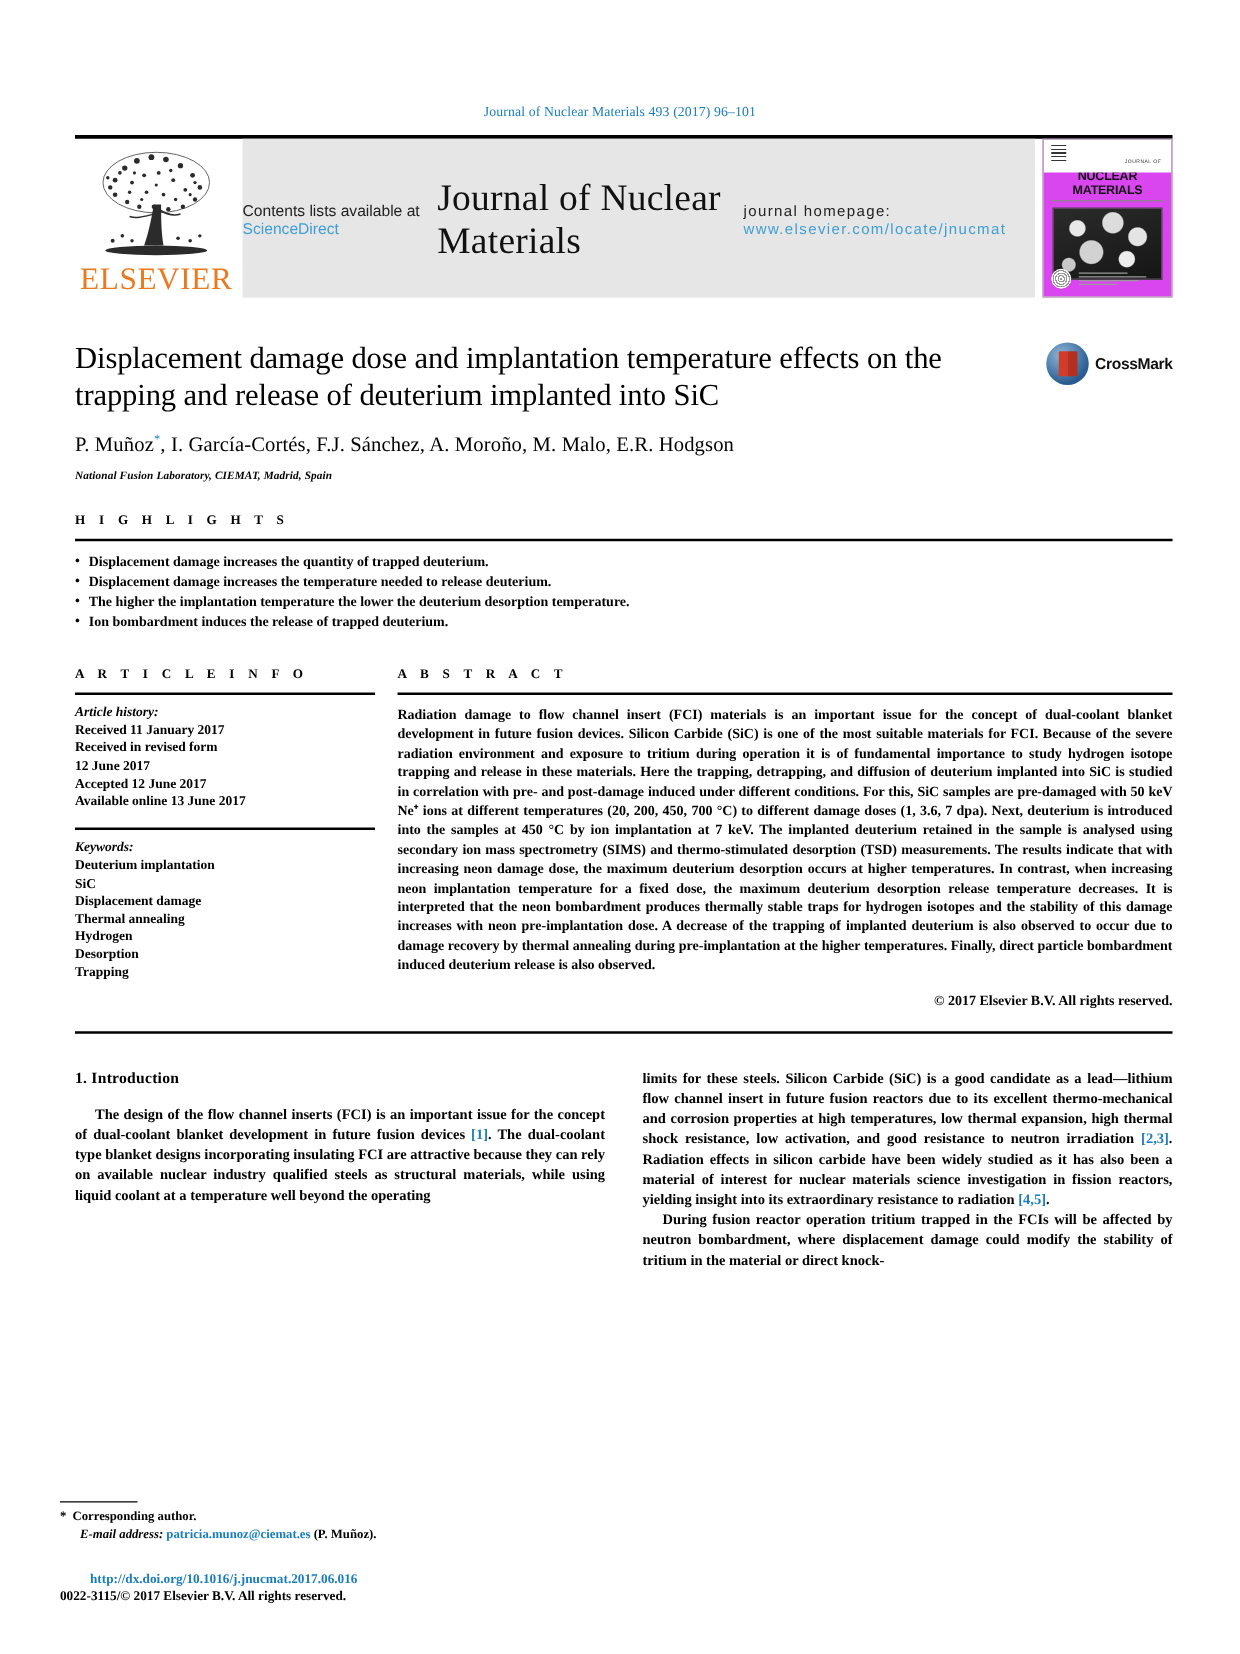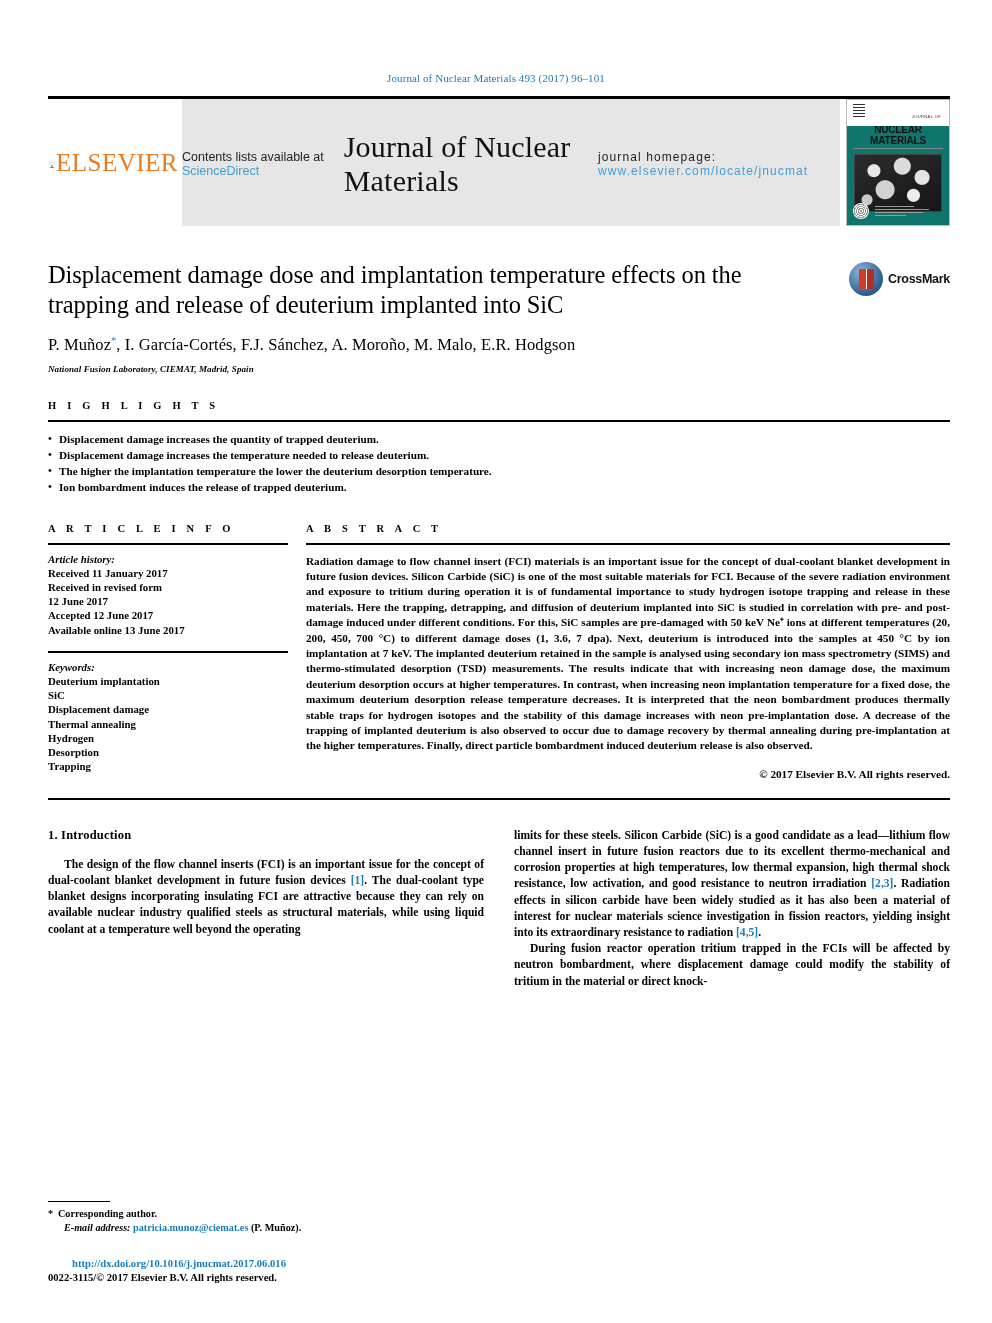--- a/index.html
+++ b/index.html
@@ -6,21 +6,21 @@
   html, body { margin:0; padding:0; }
   body {
     width: 992px;
     height: 1323px;
     background: #ffffff;
     font-family: "Liberation Serif", serif;
     color: #000;
     position: relative;
     overflow: hidden;
   }
-  .page { position: relative; width: 992px; height: 1323px; padding: 0; }
+  .page { position: relative; width: 992px; height: 1323px; padding: 12px; }
 
   
   .runhead {
     text-align: center;
     font-family: "Liberation Serif", serif;
     font-size: 11px;
     color: #1a7dbb;
     padding-top: 72px;
     letter-spacing: .1px;
   }
@@ -30,21 +30,21 @@
     margin: 12px 42px 0 48px;
     border-top: 3px solid #000;
     display: flex;
     align-items: stretch;
     height: 130px;
   }
   .elsevier-logo {
     width: 130px;
     flex: 0 0 130px;
     display: flex;
-    flex-direction: row;
+    flex-direction: column;
     align-items: center;
     justify-content: flex-end;
     padding-bottom: 2px;
     position: relative;
   }
   .tree { width: 112px; height: 96px; margin-top: 6px; }
   .elsevier-word {
     font-family: "Liberation Serif", serif;
     font-size: 25px;
     letter-spacing: .5px;
@@ -81,21 +81,21 @@
     color: #222;
     letter-spacing: 1.1px;
   }
   .homepage-line .url { color: #3f9fd4; }
 
   
   .cover {
     width: 104px;
     flex: 0 0 104px;
     border: 1px solid #b9b9b9;
-    background: #0f766e;
+    background: #d946ef;
     position: relative;
     overflow: hidden;
   }
   .cover-top { height: 26px; background:#fff; position:relative; }
   .cover-barcode { position:absolute; left:6px; top:4px; width:12px; height:14px;
       background: repeating-linear-gradient(to bottom,#333 0 1px,#fff 1px 3px); }
   .cover-jof { position:absolute; right:8px; top:14px; font-size:4px; letter-spacing:.4px;
       font-family:"Liberation Sans",sans-serif; color:#333;}
   .cover-title { font-family:"Liberation Sans",sans-serif; font-weight:bold; font-size:10px;
       letter-spacing:-.2px; text-align:center; color:#111; margin-top:-2px;}

